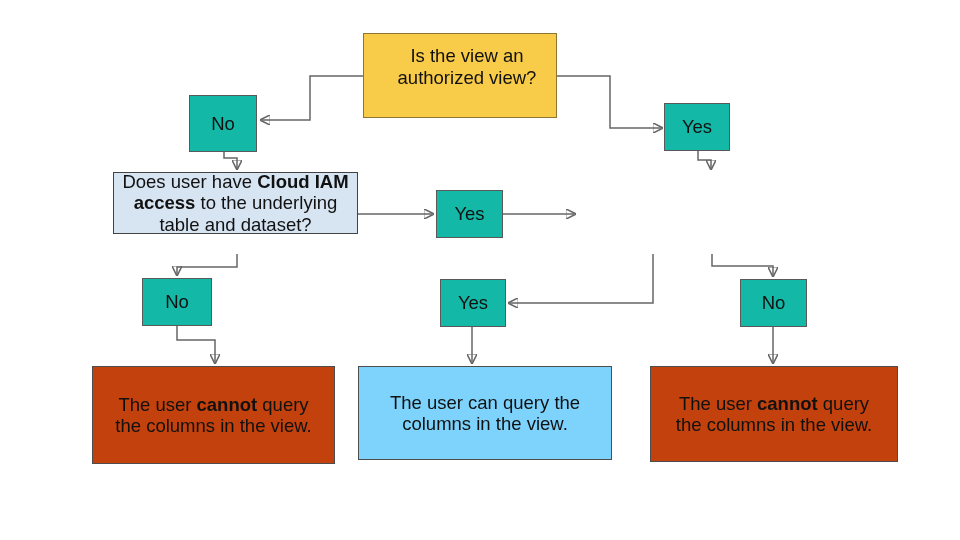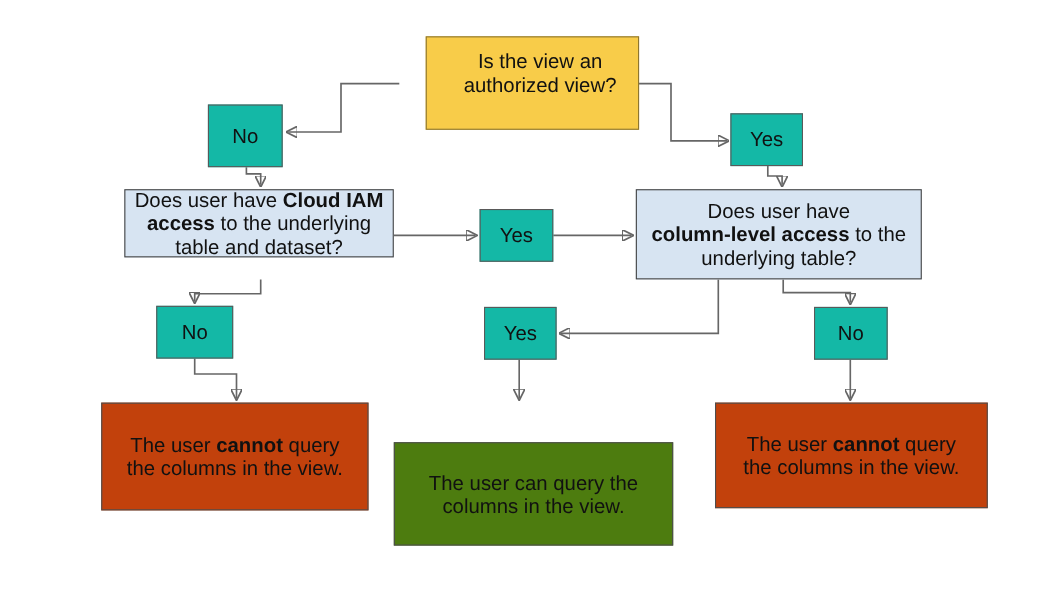--- a/index.html
+++ b/index.html
@@ -4,25 +4,25 @@
 <style>
   html,body{margin:0;padding:0;background:#ffffff;width:960px;height:540px;overflow:hidden;
     font-family:"Liberation Sans", sans-serif;color:#111;}
   #canvas{position:relative;width:960px;height:540px;background:#ffffff;}
   .node{position:absolute;box-sizing:border-box;display:flex;align-items:center;justify-content:center;
     text-align:center;font-size:18.5px;line-height:21.5px;}
   .small{background:#14b8a6;border:1.6px solid #595959;}
   .root{background:#F8CC49;border:1.6px solid #8d7630;align-items:flex-start;padding-top:11px;}
   .decision{background:#D7E4F2;border:1.8px solid #434343;}
   .neg{background:#c2410c;border:1.6px solid #4d4d4d;justify-content:flex-end;}
-  .pos{background:#4d7c0f;border:1.6px solid #4d4d4d;margin-top:36px;}
+  .pos{background:#7dd3fc;border:1.6px solid #4d4d4d;}
   b{font-weight:bold;}
   .nb{white-space:nowrap;}
 
-  #root-node      {left:363px;top:33px; width:194px;height:85px;padding-left:19px;padding-right:5px;margin-left:24px;}
+  #root-node      {left:363px;top:33px; width:194px;height:85px;padding-left:19px;padding-right:5px;}
   #no-top-left    {left:189px;top:95px; width:68px; height:57px;}
   #yes-top-right  {left:664px;top:103px;width:66px; height:48px;}
   #decision-iam   {left:113px;top:172px;width:245px;height:62px;padding:0 5px;}
   #yes-mid        {left:436px;top:190px;width:67px; height:48px;}
   #decision-col   {left:578px;top:172px;width:260px;height:82px;padding:0 12px;}
   #no-bottom-left {left:142px;top:278px;width:70px; height:48px;}
   #yes-bottom-mid {left:440px;top:279px;width:66px; height:48px;}
   #no-bottom-right{left:740px;top:279px;width:67px; height:48px;}
   #outcome-left   {left:92px; top:366px;width:243px;height:98px;padding:0 16px;}
   #outcome-mid    {left:358px;top:366px;width:254px;height:94px;padding:0 20px;}
@@ -69,23 +69,20 @@
   </div>
 
   <div class="node decision" id="decision-iam">
     <div><span>Does user have </span><b>Cloud IAM access</b><span> to the underlying table and dataset?</span></div>
   </div>
 
   <div class="node small" id="yes-mid">
     <span>Yes</span>
   </div>
 
-  <div class="node decision" id="decision-col">
-    <div><span>Does user have </span><b class="nb">column-level access</b><span> to the underlying table?</span></div>
-  </div>
 
   <div class="node small" id="no-bottom-left">
     <span>No</span>
   </div>
 
   <div class="node small" id="yes-bottom-mid">
     <span>Yes</span>
   </div>
 
   <div class="node small" id="no-bottom-right">

